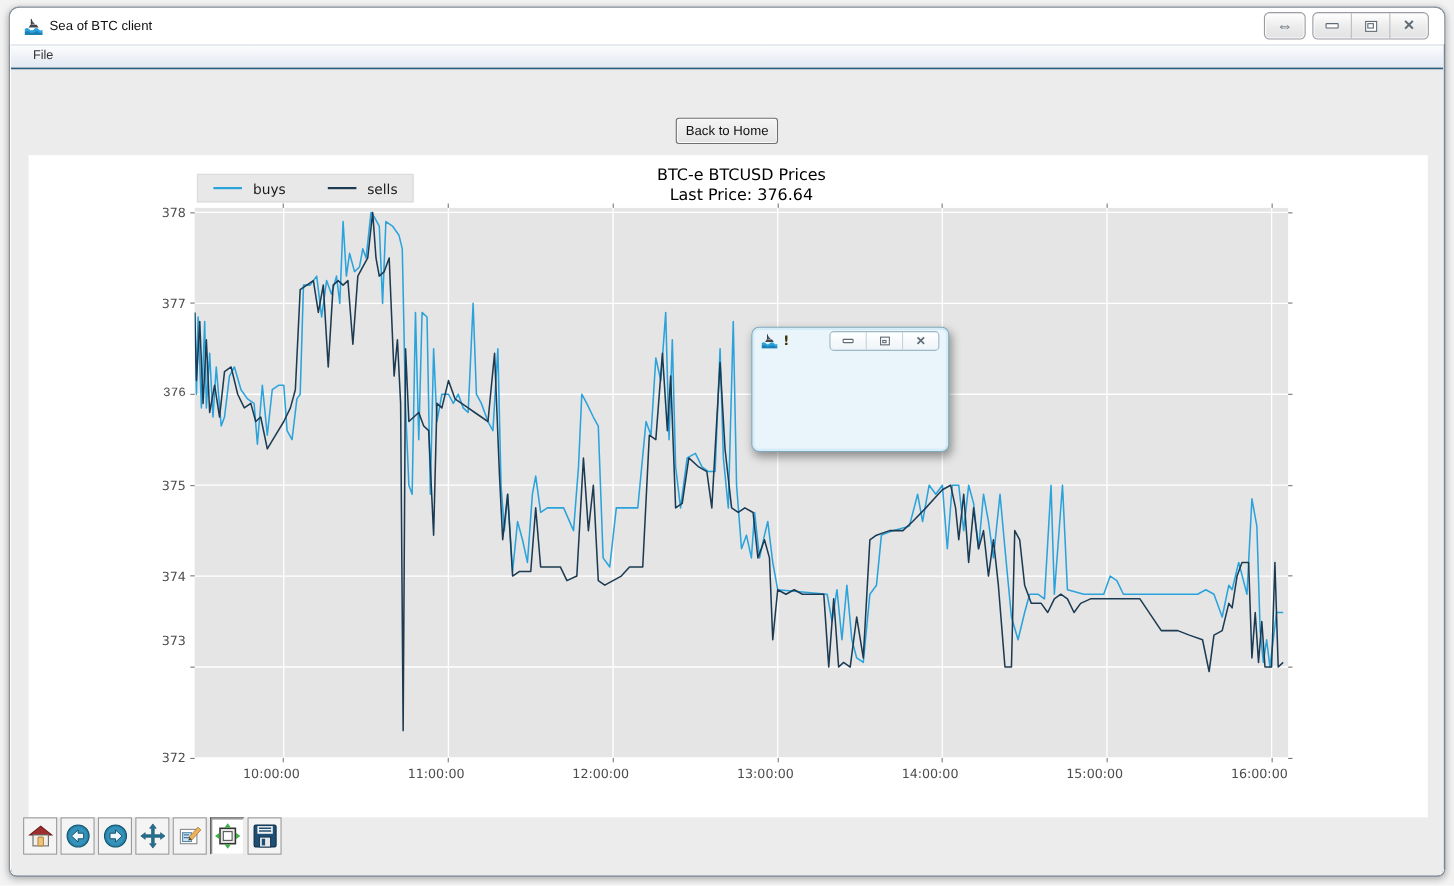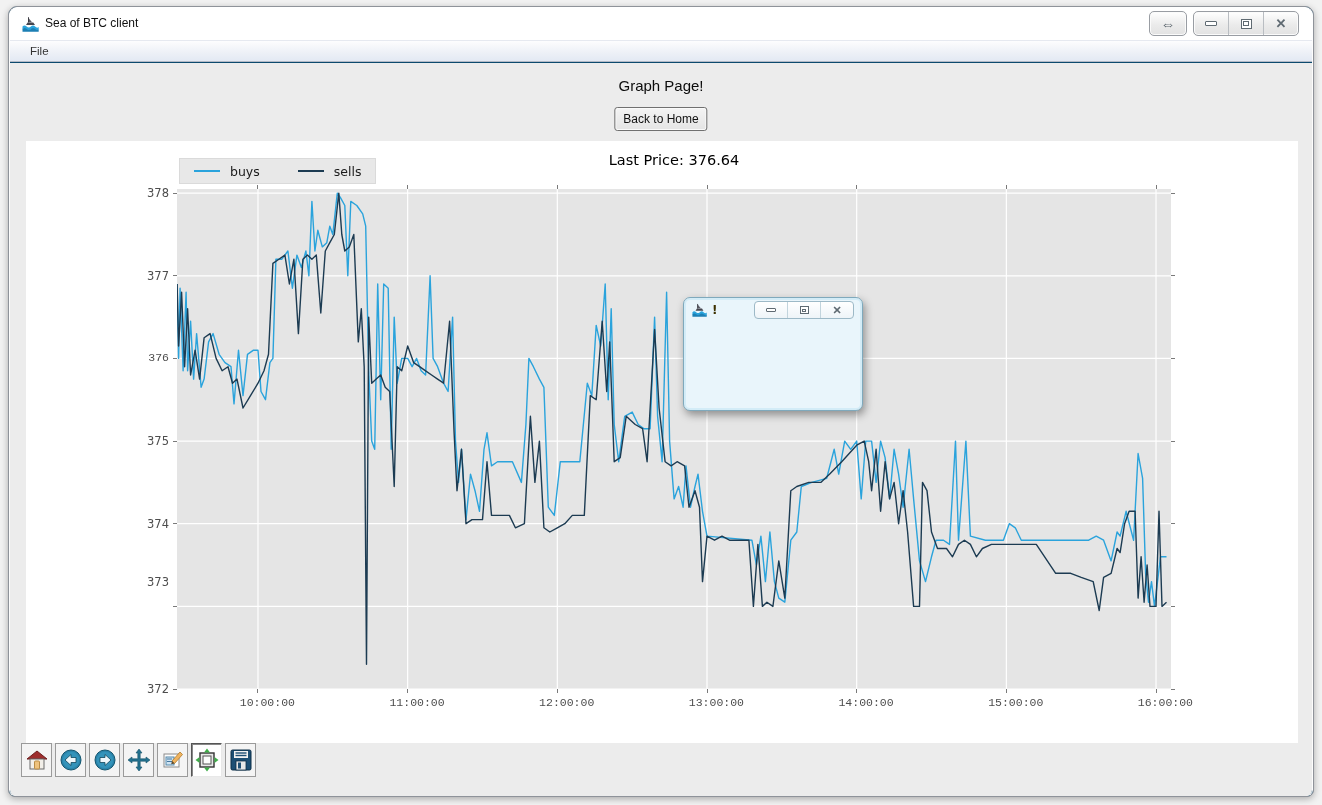--- a/index.html
+++ b/index.html
@@ -44,21 +44,21 @@
   .chart-title{position:absolute;left:151px;top:10px;width:994px;text-align:center;color:#000;}
   .chart-title .t1{font-size:14.5px;line-height:18px;}
   .chart-title .t2{font-size:14.5px;line-height:18px;}
   .legend{position:absolute;left:153px;top:17px;height:26px;background:#e8e8e8;border:1px solid #dadada;
           display:flex;align-items:center;padding:0 14px;gap:38px;}
   .legend-entry{display:flex;align-items:center;gap:10px;}
   .legend-swatch{width:26px;height:2px;}
   .legend-label{font-size:12.5px;color:#1a1a1a;}
   .tick{position:absolute;background:#7a7a7a;}
   .tick-label-y{position:absolute;width:42px;text-align:right;font-size:11.5px;color:#4d4d4d;}
-  .tick-label-x{position:absolute;width:74px;text-align:right;font-size:11.5px;color:#4d4d4d;font-family:Liberation Mono, monospace;}
+  .tick-label-x{position:absolute;width:74px;text-align:left;font-size:11.5px;color:#4d4d4d;}
 
   
   .mpl-toolbar{position:absolute;left:11px;top:680px;display:flex;gap:3px;}
   .tool-btn{width:31px;height:34px;background:#f4f4f4;border:1px solid #9a9a9a;display:flex;align-items:center;justify-content:center;}
   .tool-btn.sunken{background:#ffffff;border-color:#555 #e8e8e8 #e8e8e8 #555;box-shadow:inset 1px 1px 0 #888;}
 
   
   .dialog{position:absolute;left:674px;top:290px;width:180px;height:114px;background:#e9f5fb;
           border:1px solid #7fa9bc;border-radius:7px;box-shadow:2px 4px 9px rgba(0,0,0,.38), inset 0 0 0 2px #d3ecf7;z-index:50;}
   .dlg-titlebar{position:absolute;left:0;top:0;width:100%;height:24px;}
@@ -105,25 +105,25 @@
           <span class="glyph-close">✕</span>
         </div>
     </div>
   </div>
 
   <div class="menubar">
     <span class="menu-item">File</span>
   </div>
 
   <div class="content">
-    <div class="page-heading">Graph Page!</div>
     <div class="back-btn">Back to Home</div>
 
     <div class="figure" id="figure">
       <div class="chart-title">
+        <div class="t1">BTC-e BTCUSD Prices</div>
         <div class="t2">Last Price: 376.64</div>
       </div>
       <div class="legend" id="legend">
           <div class="legend-entry">
             <span class="legend-swatch" style="background: rgb(42, 163, 220);"></span>
             <span class="legend-label">buys</span>
           </div>
           <div class="legend-entry">
             <span class="legend-swatch" style="background: rgb(28, 59, 82);"></span>
             <span class="legend-label">sells</span>

